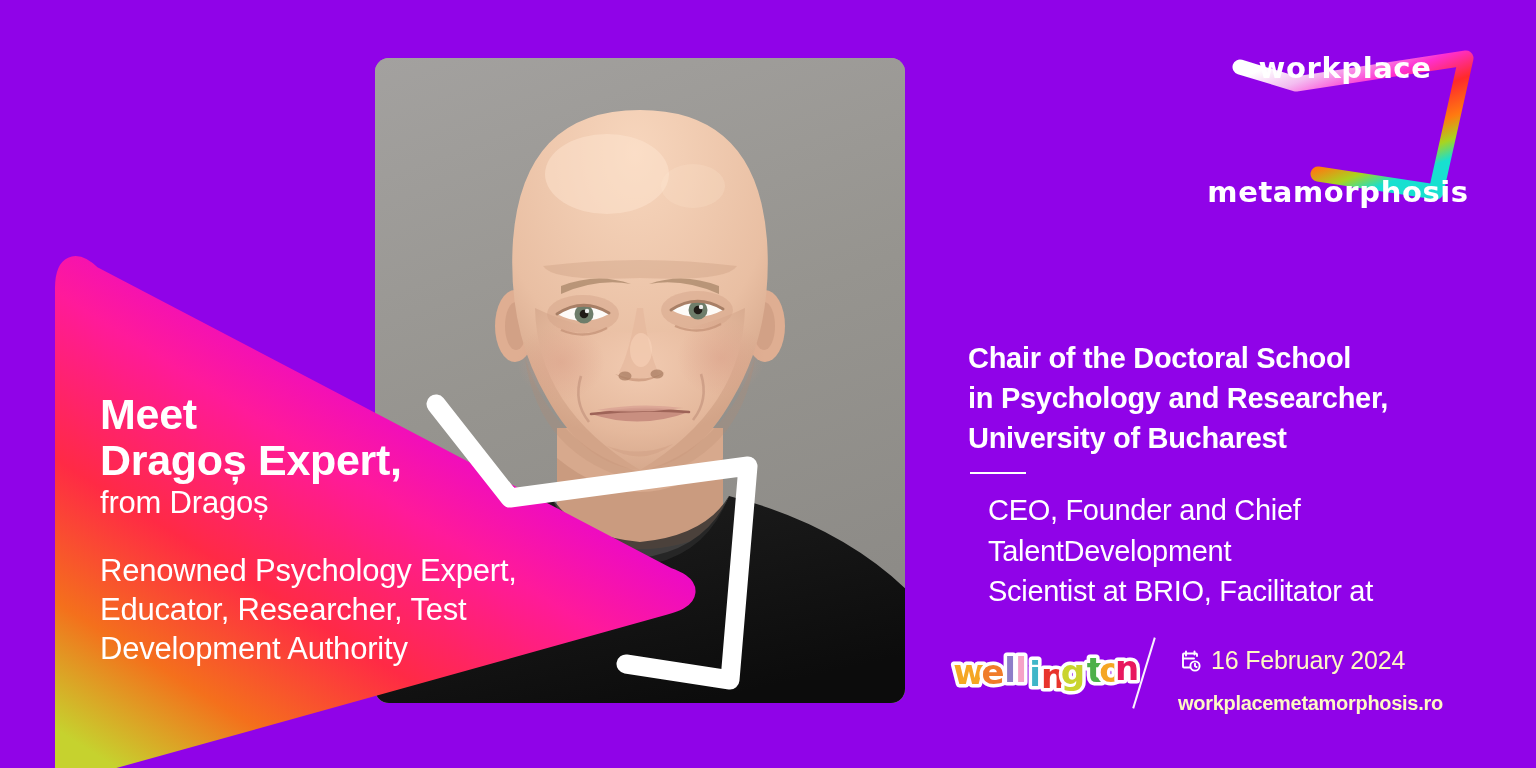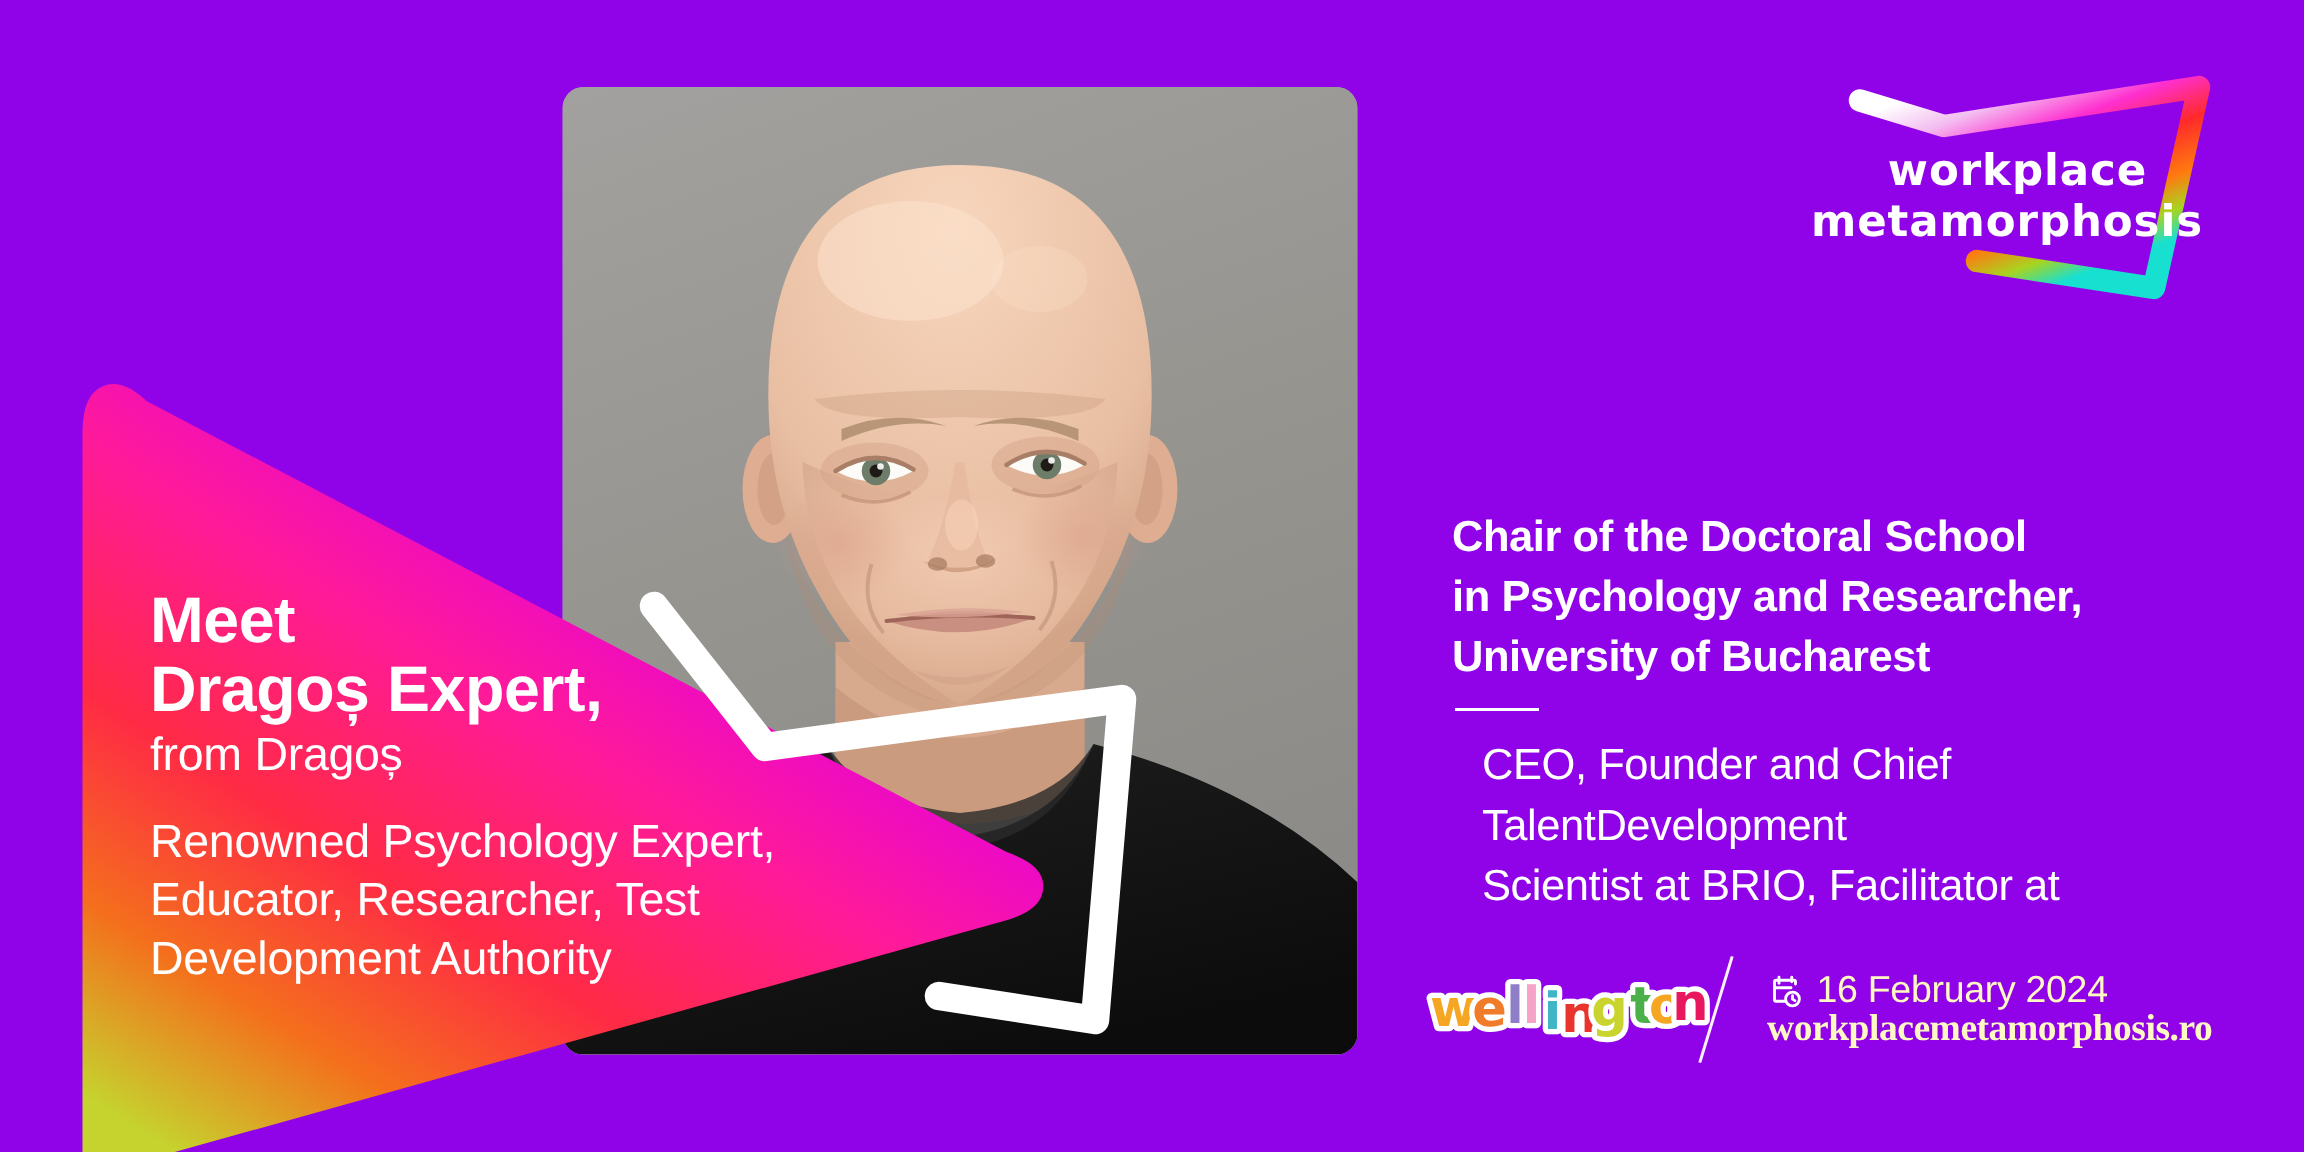--- a/index.html
+++ b/index.html
@@ -25,55 +25,55 @@
 
   
   .bracket { position:absolute; left:400px; top:380px; width:400px; height:340px; pointer-events:none; }
   .bracket svg { display:block; width:100%; height:100%; overflow:visible; }
 
   
   .left-text { position:absolute; left:100px; top:392px; width:560px; color:#fff; }
   .meet-line { font-size:43px; font-weight:bold; line-height:1.04; letter-spacing:-0.3px; }
   .name-line { font-size:43px; font-weight:bold; line-height:1.08; letter-spacing:-0.3px; }
   .from-line { font-size:31px; font-weight:400; line-height:1.2; margin-top:1px; letter-spacing:-0.2px; }
-  .role-block { margin-top:20px; font-size:31px; font-weight:400; line-height:1.26; letter-spacing:-0.2px; }
+  .role-block { margin-top:30px; font-size:31px; font-weight:400; line-height:1.26; letter-spacing:-0.2px; }
 
   
   .right-text { position:absolute; left:968px; top:338px; width:490px; color:#ffffff; }
   .title-bold { font-size:29px; font-weight:bold; line-height:1.38; letter-spacing:-0.3px; }
   .rule { width:56px; height:2px; background:#fff; margin:14px 0 16px 2px; }
   .subtitle { font-size:29px; font-weight:400; line-height:1.40; letter-spacing:-0.3px;margin-left:20px; }
 
   
   .brand { position:absolute; left:1178px; top:52px; width:320px; height:158px; }
   .brand svg { display:block; width:100%; height:100%; overflow:visible; }
   .brand-words {
     position:absolute; left:0; top:0; width:320px; height:158px;
-    display:flex; flex-direction:column; align-items:center; justify-content:center;
+    display:flex; flex-direction:column; align-items:center; justify-content:space-between;
     color:#fff; pointer-events:none;
   }
   .brand-words .w1, .brand-words .w2 {
     font-family:"DejaVu Sans", sans-serif; font-weight:bold;
     letter-spacing:0.6px; line-height:1.16; text-align:center;
   }
   .brand-words .w1 { font-size:29px; margin-left:14px; }
   .brand-words .w2 { font-size:29px; }
 
   
   .footer { position:absolute; left:955px; top:636px; width:520px; height:80px; }
   .wellington { position:absolute; left:0px; top:4px; width:176px; height:60px; }
   .wellington svg { display:block; width:100%; height:100%; overflow:visible; }
   .slash { position:absolute; left:1143px; top:636px; width:2px; height:74px;
            background:#fff; transform:rotate(17deg); transform-origin:center; opacity:.95; }
   .footer-right { position:absolute; left:1178px; top:648px; color:#fef9c3; }
   .date-row { display:flex; align-items:center; gap:9px; }
   .cal-icon { width:24px; height:24px; flex:0 0 24px; }
   .cal-icon svg { display:block; width:100%; height:100%; }
   .date-text { font-size:25px; font-weight:400; letter-spacing:-0.2px; line-height:1; }
-  .site-text { font-size:25px; font-weight:bold; letter-spacing:-0.3px; margin-top:0; line-height:1;font-family:Liberation Serif, serif; }
+  .site-text { font-size:20px; font-weight:bold; letter-spacing:-0.3px; margin-top:20px; line-height:1; }
 </style>
 </head>
 <body>
 
 <div id="stage">
 
   <div class="photo">
     <svg viewBox="0 0 530 645" preserveAspectRatio="xMidYMid slice">
       <defs>
         <linearGradient id="bgGray" x1="0" y1="0" x2="0.3" y2="1">

